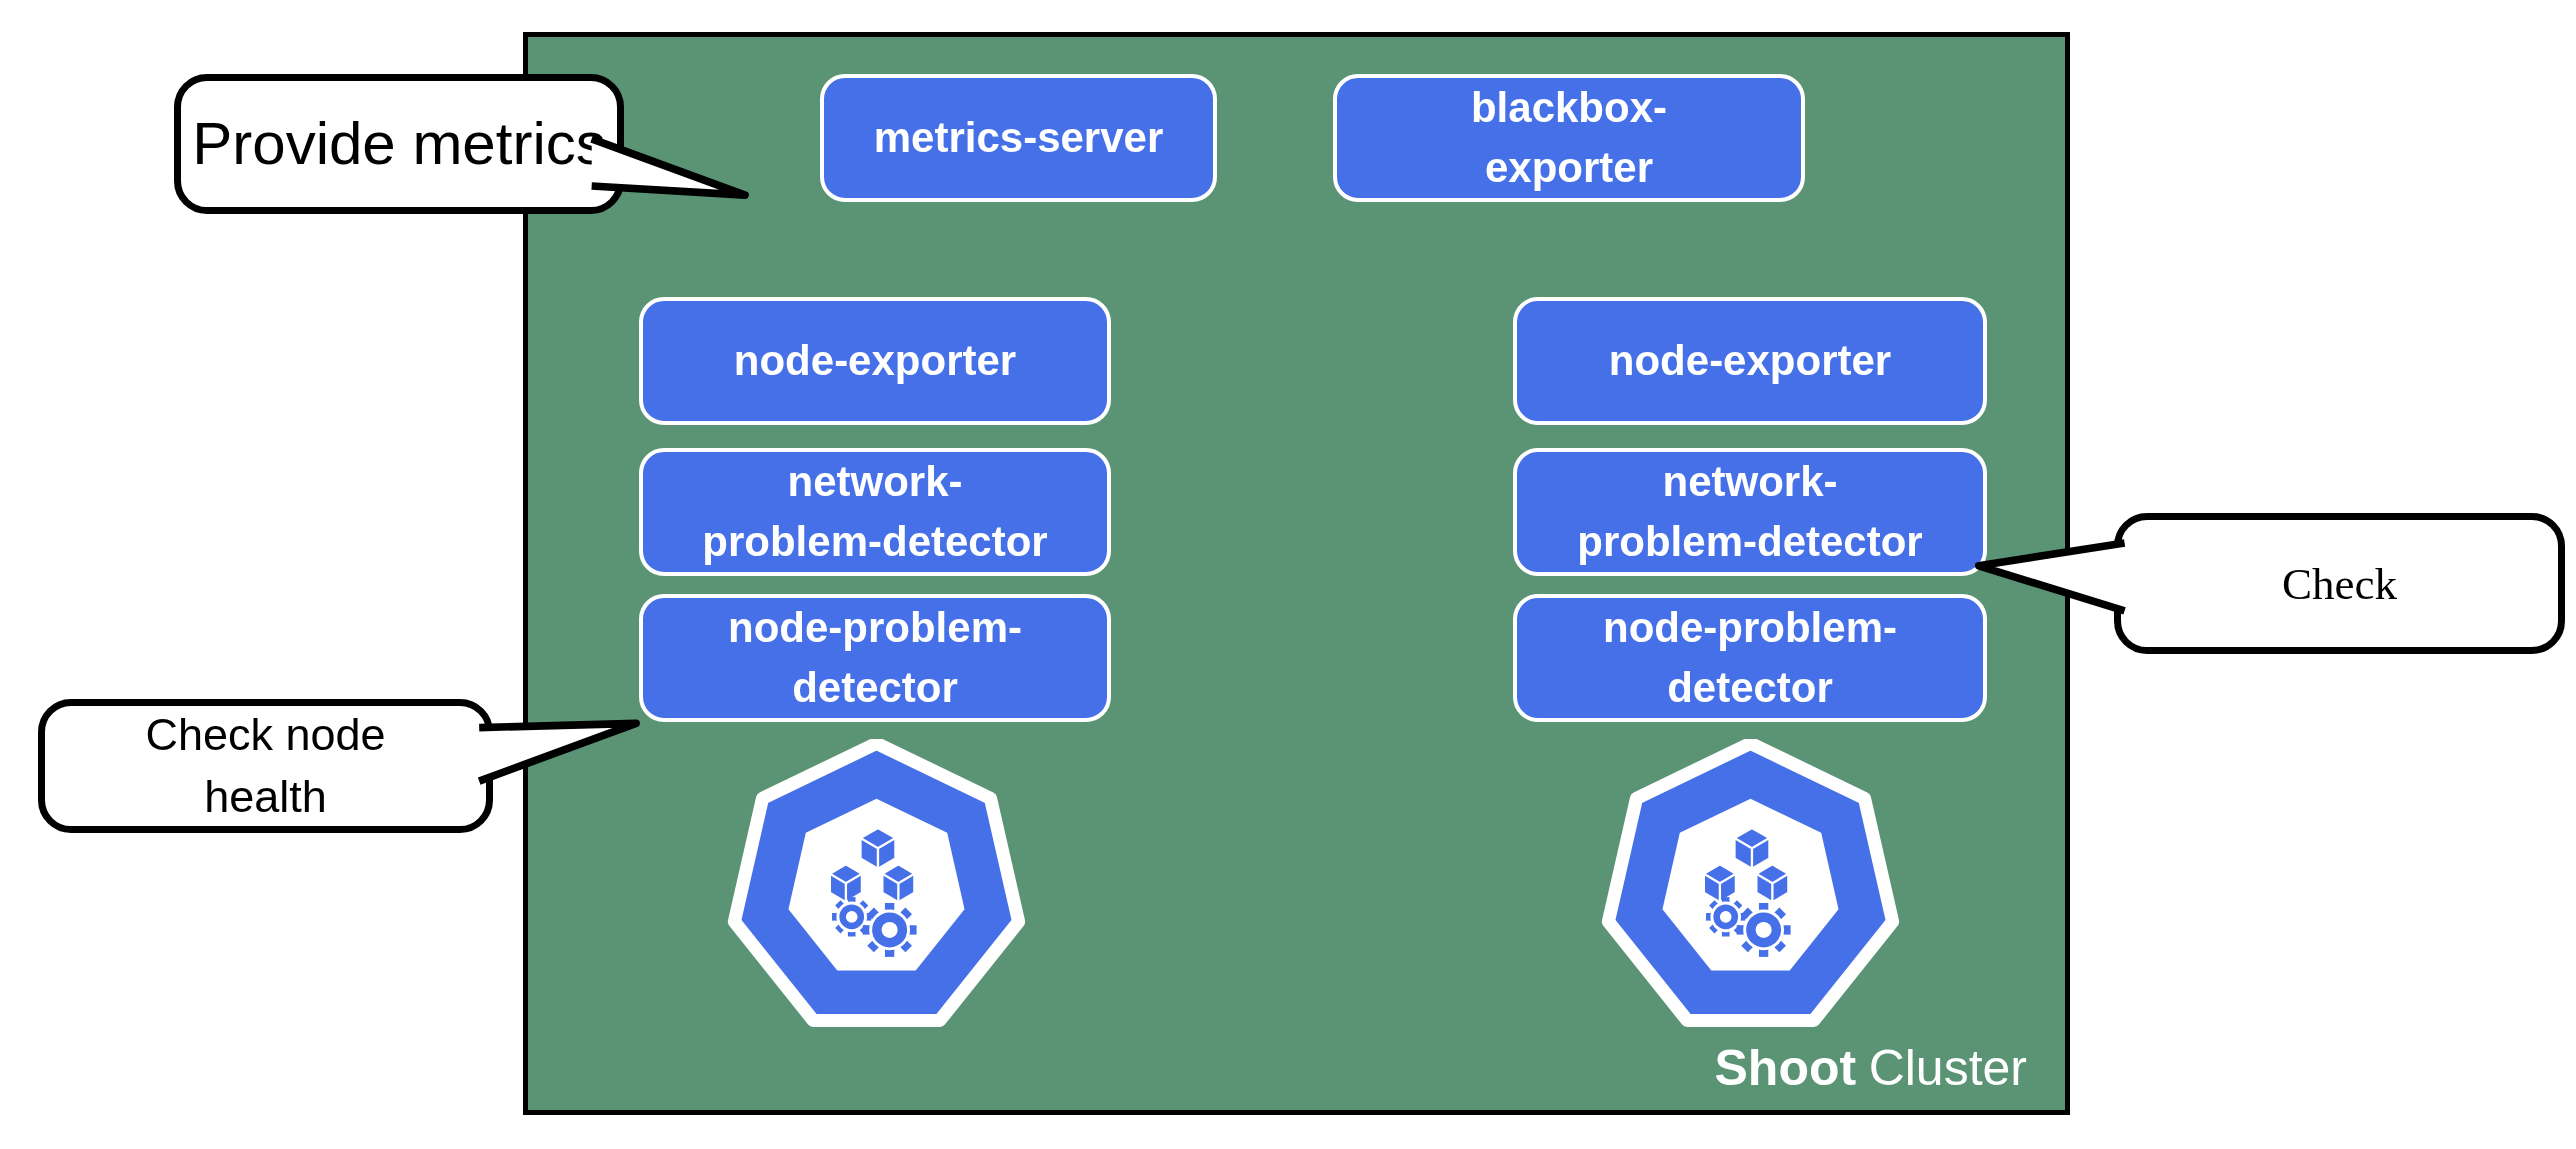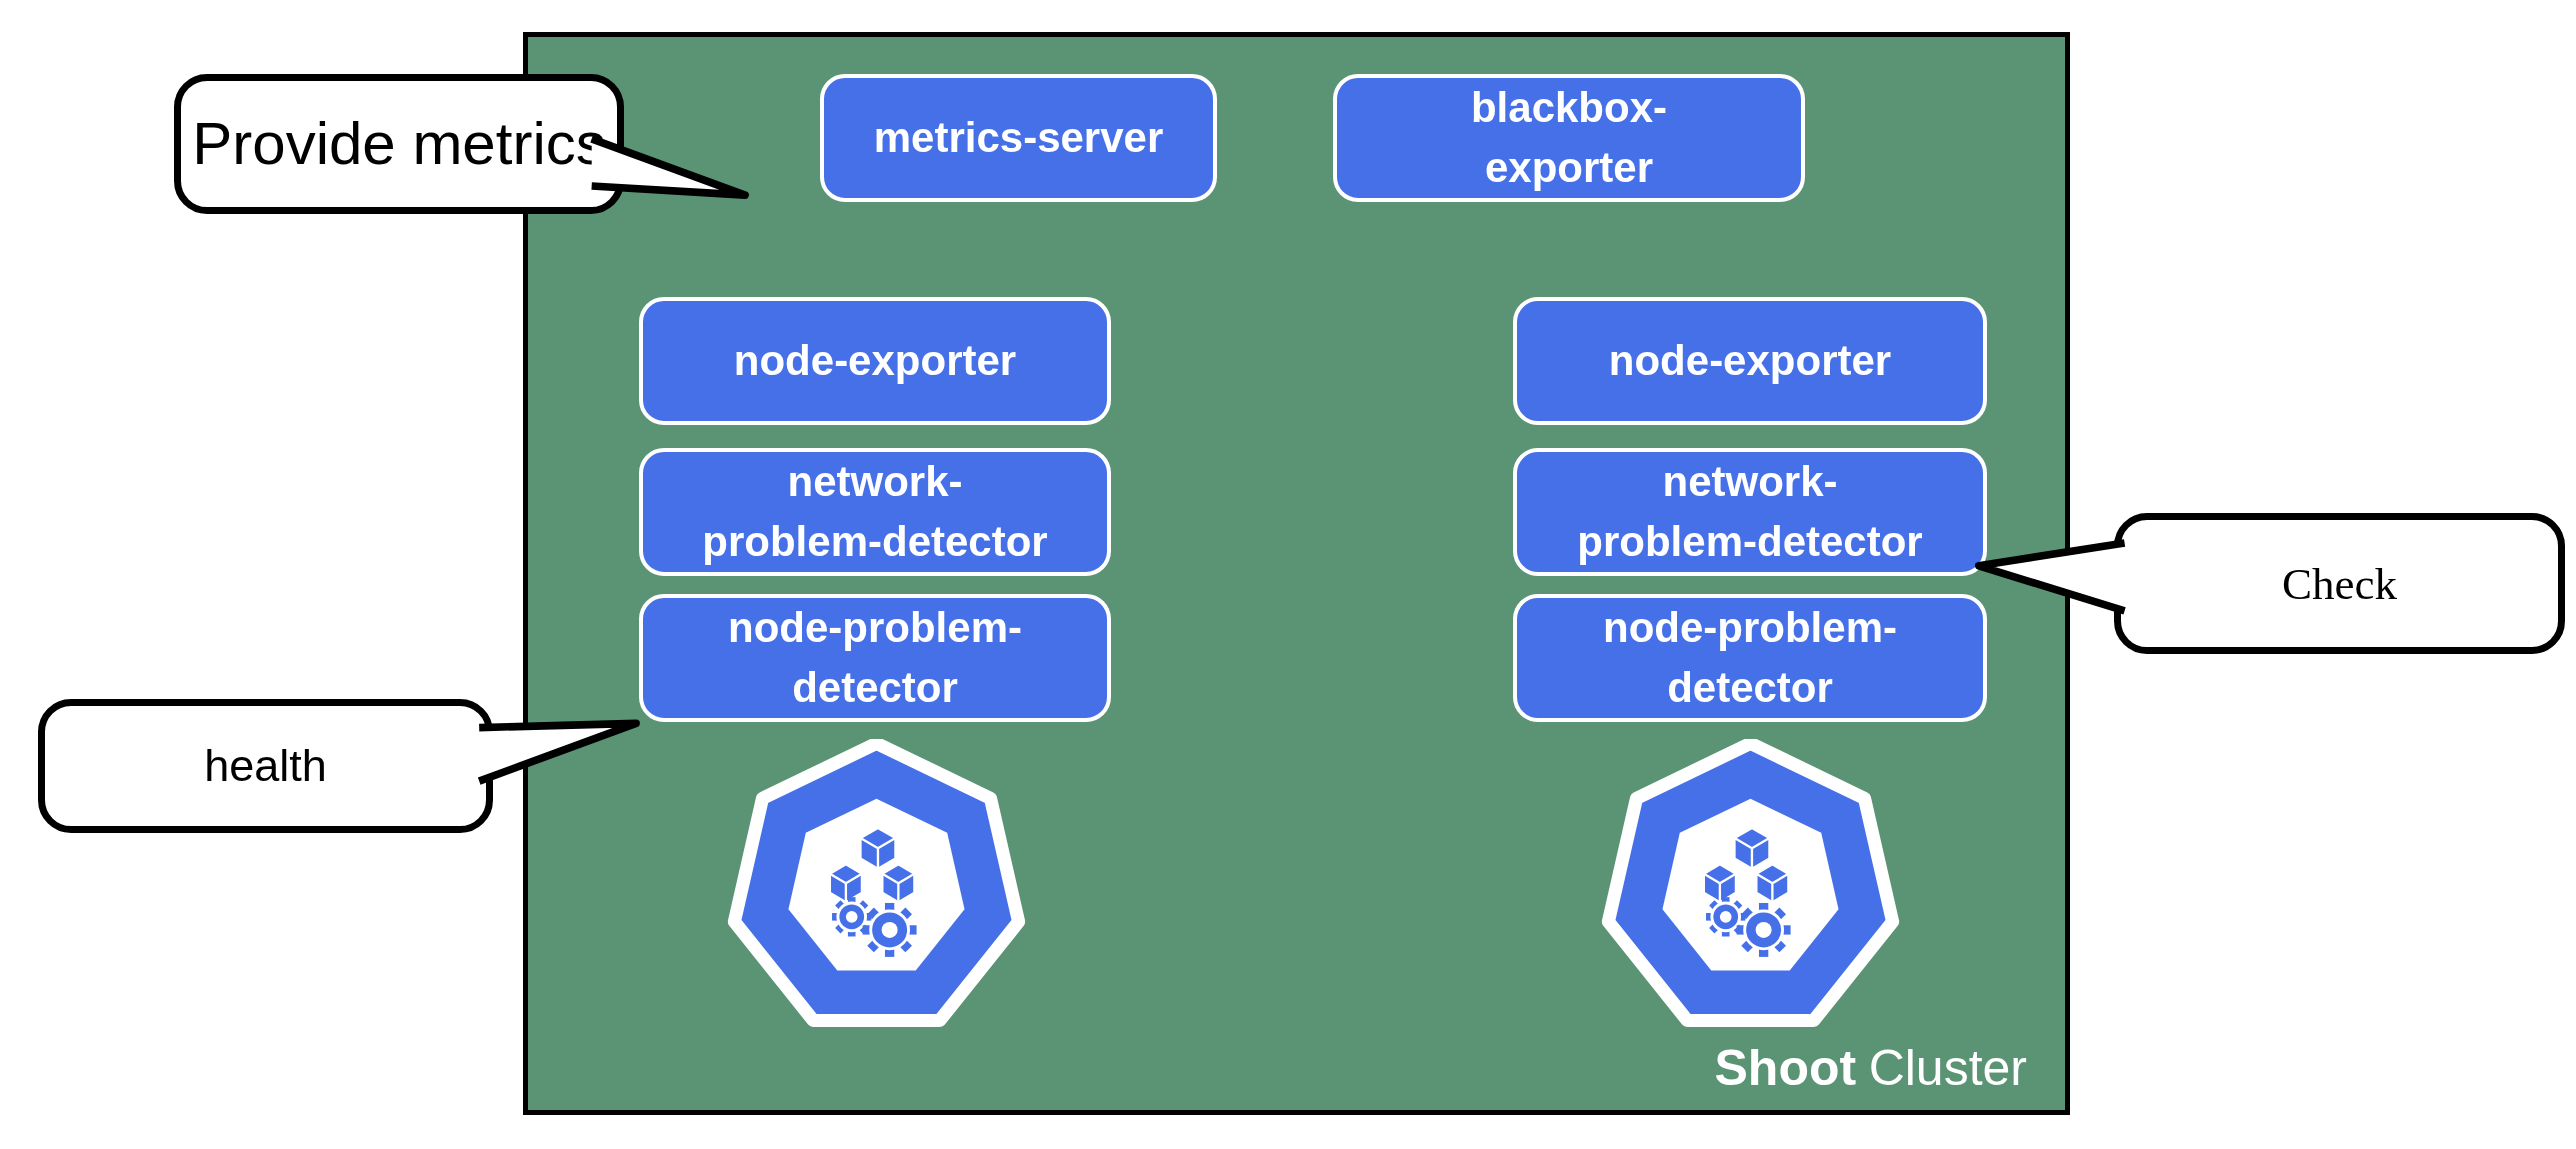--- a/index.html
+++ b/index.html
@@ -129,20 +129,21 @@
 </svg>
 
 <div class="cluster-label" style="right:549px;top:1043px;">
   <span class="bold">Shoot</span><span class="rest">Cluster</span>
 </div>
 
 <div class="callout" style="left:155px;top:74px;width:450px;height:140px;font-size:60px;margin-left:19px;">
   <span>Provide metrics</span>
 </div>
 <div class="callout" style="left:38px;top:699px;width:455px;height:134px;">
+  <span>Check node</span>
   <span>health</span>
 </div>
 <div class="callout" style="left:2114px;top:513px;width:451px;height:141px;font-family:Liberation Serif, serif;">
   <span>Check</span>
 </div>
 
 <svg class="tails" viewBox="0 0 3710 1655">
   <path class="tail" d="M 852 200 L 1073 281 L 852 268"></path>
   <path class="tail" d="M 690 1048 L 916 1042 L 690 1125"></path>
   <path class="tail" d="M 3060 782 L 2850 815 L 3060 880"></path>

